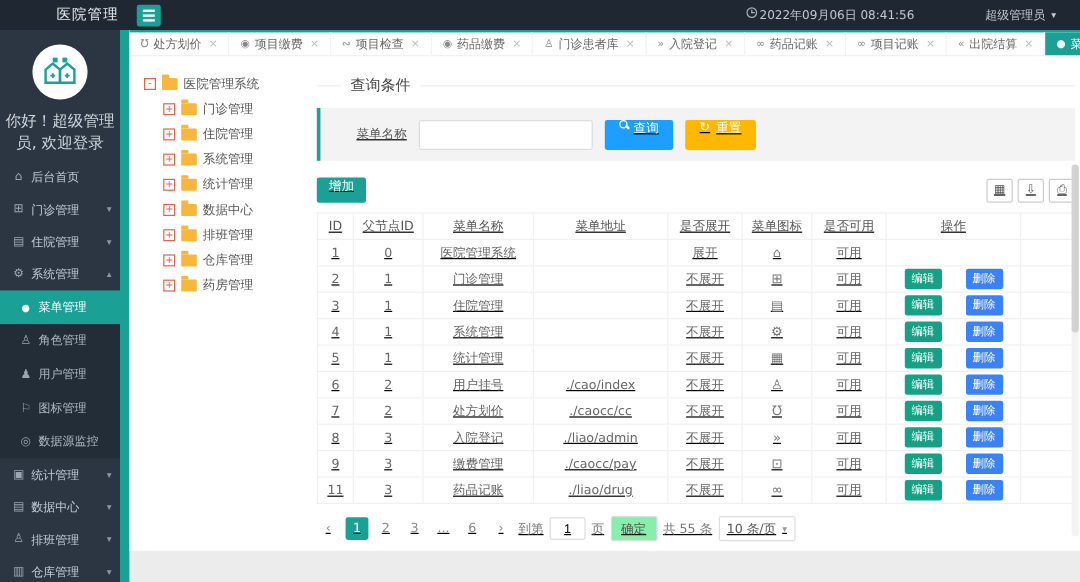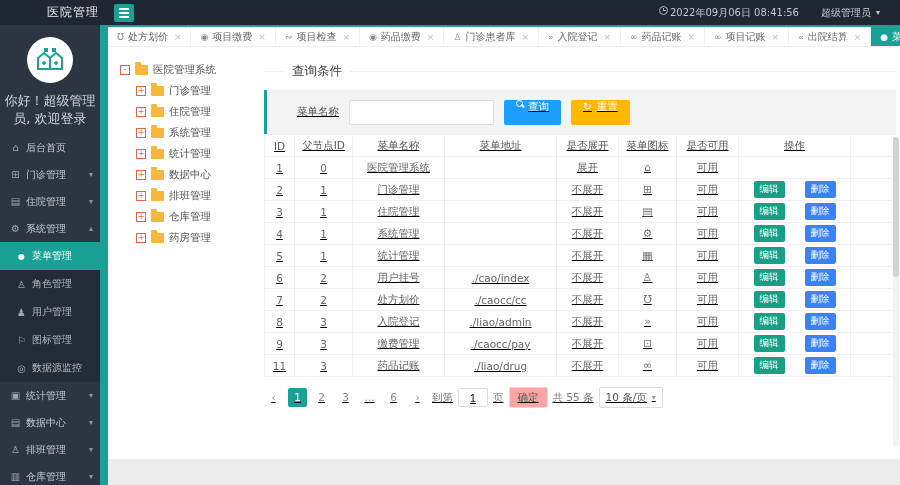--- a/index.html
+++ b/index.html
@@ -13,21 +13,21 @@
   .burger { width:20px; height:18px; background:#1aa094; border-radius:2px;
     display:flex; flex-direction:column; justify-content:center; align-items:center; gap:2px;
     margin-left:6px; cursor:pointer; }
   .burger i { display:block; width:10px; height:2px; background:#fff; }
   .top-right { margin-left:auto; display:flex; align-items:center; gap:22px;
     padding-right:20px; color:#c3c9cf; font-size:10px; }
   .clockwrap { display:flex; gap:2px; }
   .clock { width:9px; height:9px; border:1px solid #aab2b9; border-radius:50%; position:relative; }
   .clock::after { content:""; position:absolute; left:3px; top:1px; width:1px; height:3px; background:#aab2b9; }
   .clock::before { content:""; position:absolute; left:3px; top:3px; width:3px; height:1px; background:#aab2b9; }
-  .userwrap { display:flex; align-items:center; gap:5px; cursor:pointer; }
+  .userwrap { display:flex; align-items:center; gap:5px; cursor:pointer;margin-left:37px; }
   .caret { font-size:8px; color:#c3c9cf; }
 
   
   .sidebar { position:absolute; top:25px; left:0; width:100px; height:460px;
     background:#2b3642; color:#c4ccd4; }
   .accent-strip { position:absolute; top:25px; left:100px; width:8px; height:460px; background:#1aa094; }
   .logo-wrap { display:flex; justify-content:center; padding-top:12px; }
   .logo-circle { width:46px; height:46px; background:#fff; border-radius:50%;
     display:flex; align-items:center; justify-content:center; }
   .greeting { font-size:13px; color:#cdd5dc; text-align:center; padding:9px 2px 6px; }
@@ -100,21 +100,21 @@
   .m-icon { font-size:11px; color:#777; }
   .act-btn { border:none; border-radius:2px; color:#fff; font-size:9.5px; padding:2px 6px;
     cursor:pointer; font-family:inherit; }
   .act-edit { background:#16a085; margin-right:20px; }
   .act-del { background:#3b82f6; }
 
   .pager { display:flex; align-items:center; gap:5px; margin-top:10px; font-size:10.5px; color:#777; }
   .pg { min-width:19px; height:19px; line-height:19px; text-align:center; cursor:pointer; color:#888; }
   .pg.active { background:#1aa094; color:#fff; border-radius:2px; }
   .goto-input { width:30px; height:19px; border:1px solid #ddd; border-radius:2px; text-align:center; font-size:10.5px; }
-  .confirm-btn { height:21px; border:1px solid #ddd; background:#fca5a5; border-radius:2px;
+  .confirm-btn { height:21px; border:1px solid #ddd; background:#86efac; border-radius:2px;
     font-size:10.5px; color:#555; padding:0 8px; cursor:pointer; font-family:inherit; }
   .per-page { height:21px; border:1px solid #ddd; border-radius:2px; display:flex; align-items:center;
     gap:5px; padding:0 6px; cursor:pointer; color:#555; }
   .scrollbar { position:absolute; right:1px; top:90px; width:6px; height:310px; background:#f3f3f3; border-radius:3px; }
   .scrollbar .thumb { width:6px; height:140px; background:#d2d2d2; border-radius:3px; }
 </style>
 </head>
 <body>
 
 <div class="topbar">
@@ -341,20 +341,28 @@
         <button class="btn btn-blue">
           <span class="mag"></span>
           <span>查询</span>
         </button>
         <button class="btn btn-yellow">
           <span>↻</span>
           <span>重置</span>
         </button>
       </div>
 
+      <div class="toolbar-row">
+        <button class="btn btn-add">增加</button>
+        <div class="tool-icons">
+          <div class="icon-btn">▦</div>
+          <div class="icon-btn">⇩</div>
+          <div class="icon-btn">⎙</div>
+        </div>
+      </div>
 
       <table>
         <thead>
             <tr id="thead-row">
               <th>ID</th>
               <th>父节点ID</th>
               <th>菜单名称</th>
               <th>菜单地址</th>
               <th>是否展开</th>
               <th>菜单图标</th>

